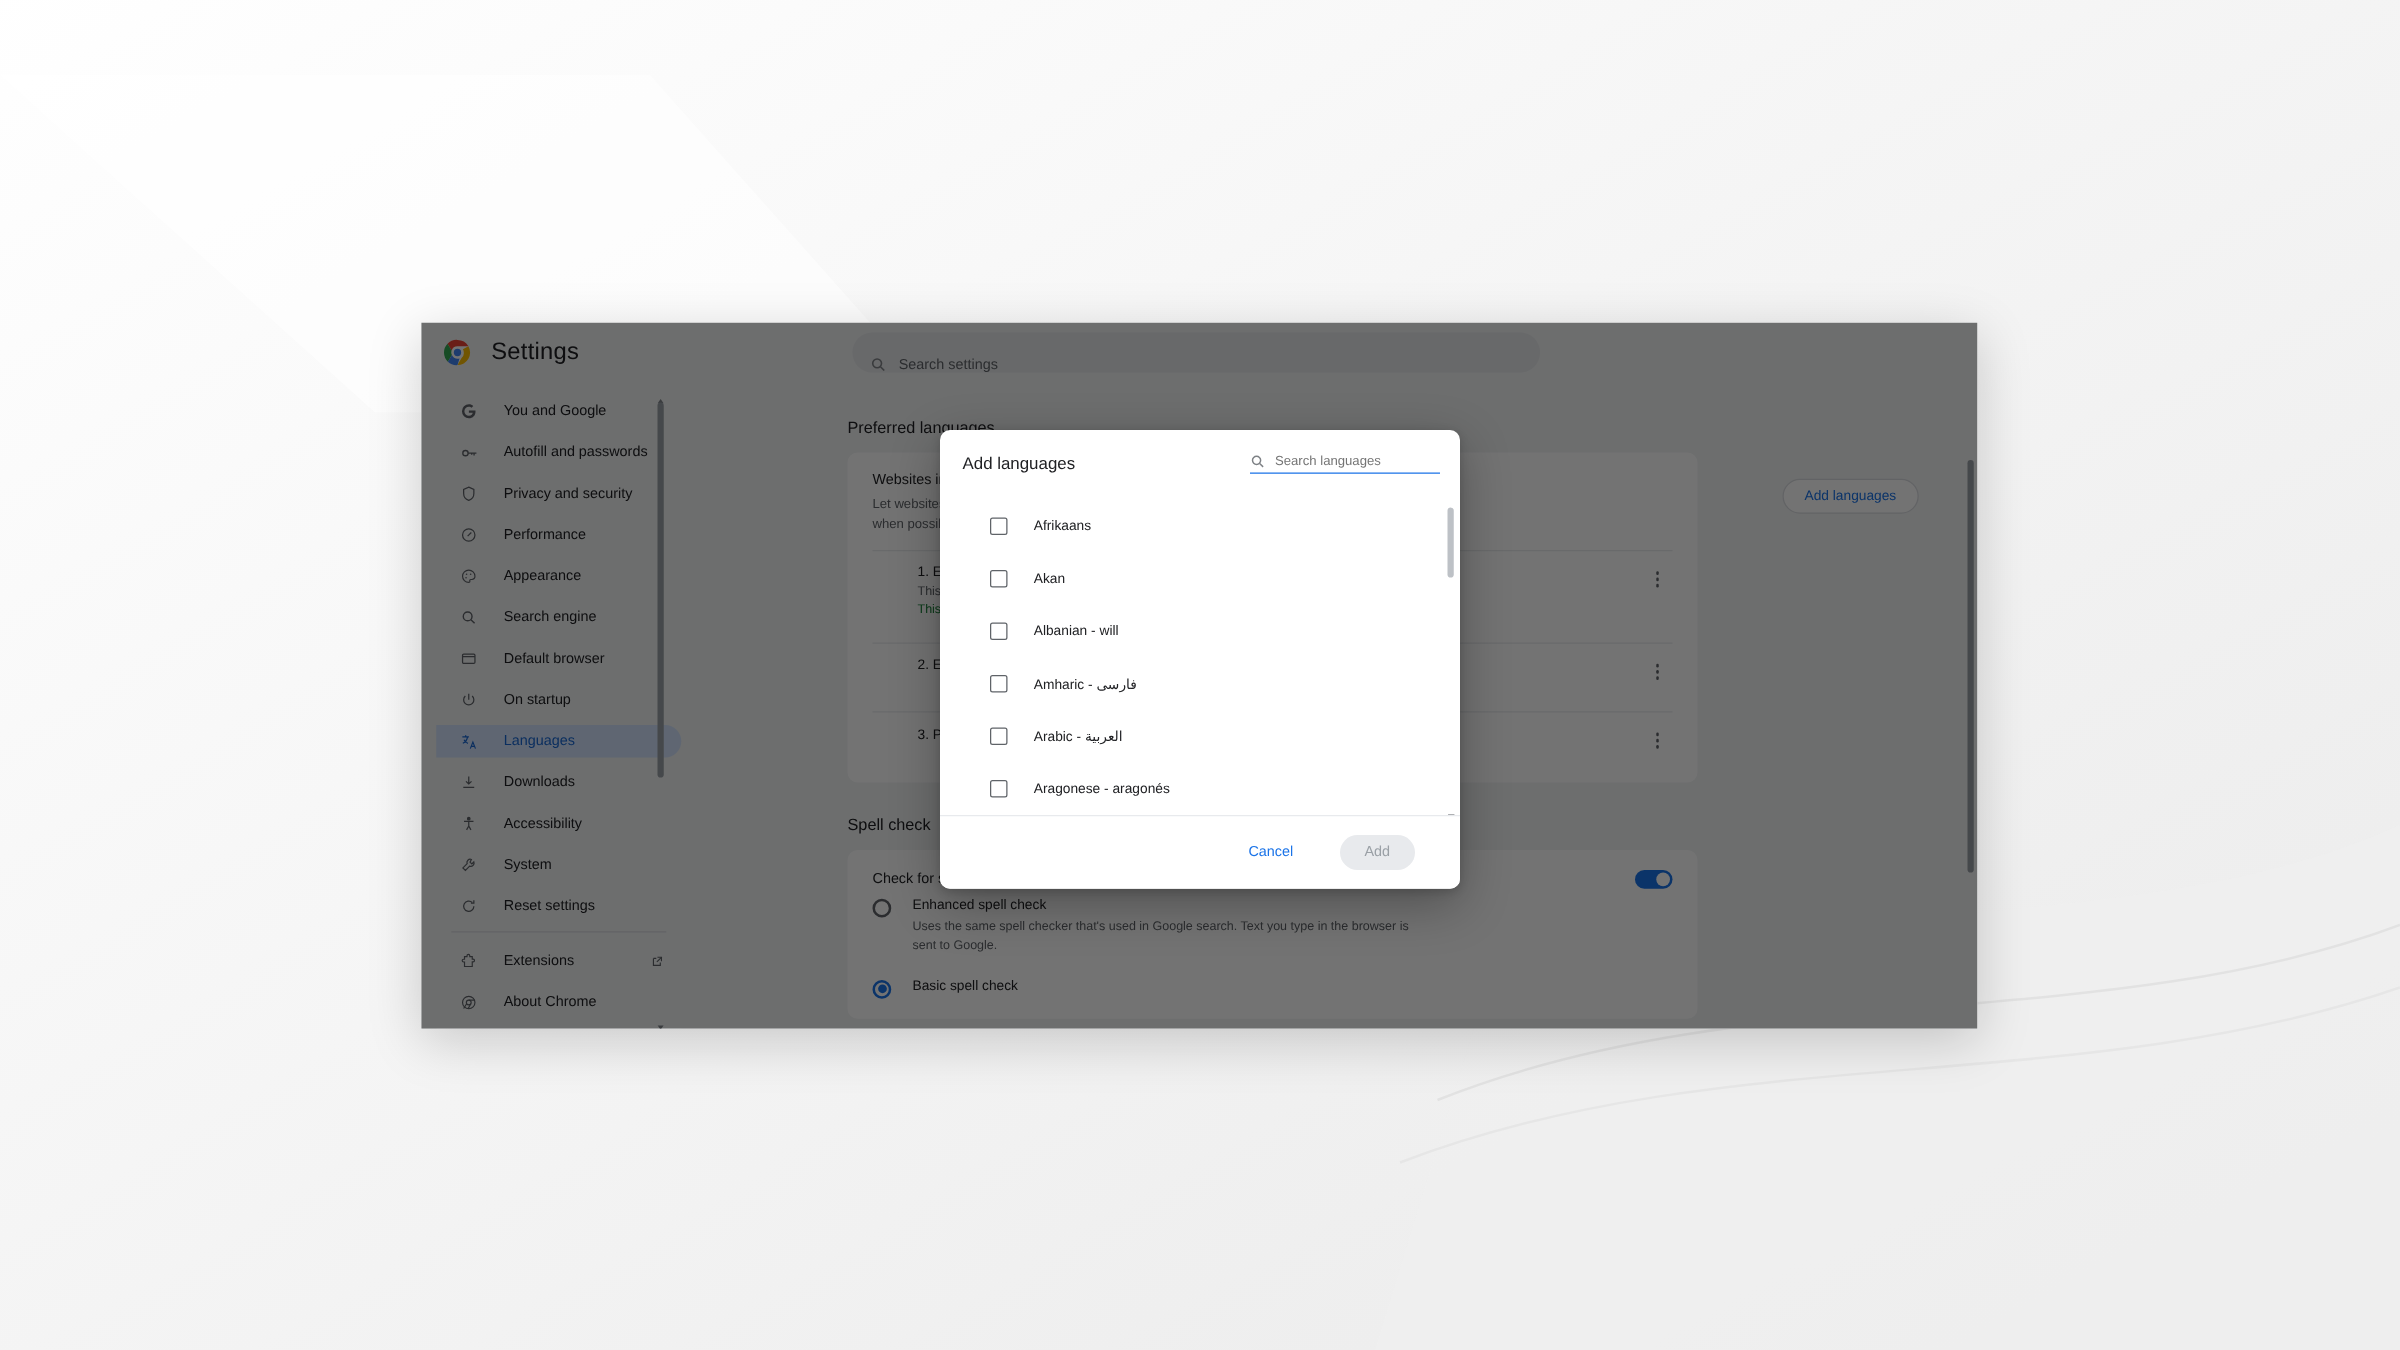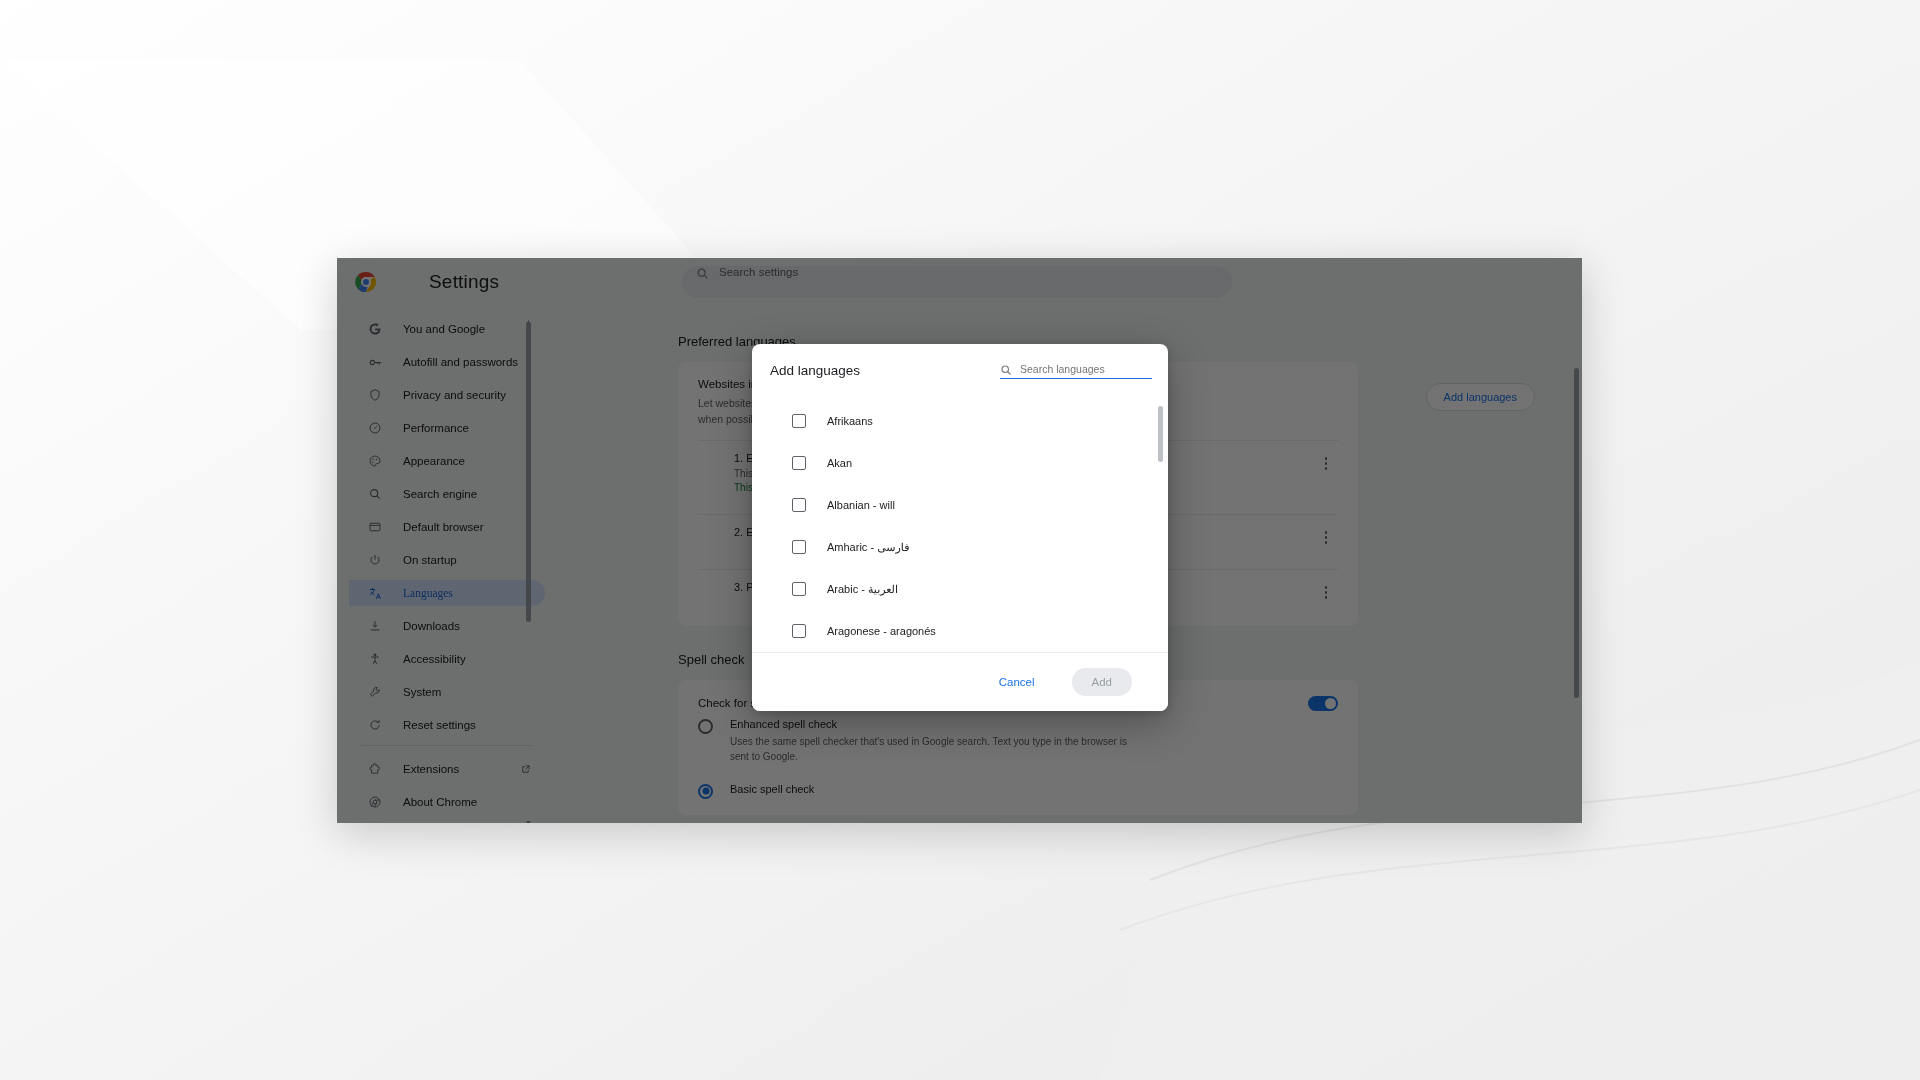--- a/index.html
+++ b/index.html
@@ -38,35 +38,34 @@
     z-index: 40;
   }
 
   
   #settings-header {
     position: absolute; left: 0; top: 0;
     width: 100%; height: 48px;
     display: flex; align-items: center;
     background: #f1f3f4;
     z-index: 5;
-    gap: 36px;
   }
   #chrome-logo { margin-left: 18px; width: 22px; height: 22px; position: relative; }
   #chrome-logo svg { display:block; }
   #settings-title {
     margin-left: 16px;
     font-size: 19px; color: #202124; font-weight: 400;
     letter-spacing: .2px;
   }
   #search-settings-box {
     position: absolute; left: 345px; top: 8px;
     width: 550px; height: 32px;
     background: #e6e8ea;
     border-radius: 16px;
-    display: flex; align-items: flex-start;
+    display: flex; align-items: flex-end;
     padding: 0 14px;
   }
   #search-settings-box .mag { width: 13px; height: 13px; flex: none; opacity: .75; }
   #search-settings-placeholder {
     margin-left: 10px; font-size: 11.5px; color: #5f6368;
   }
 
   
   #sidebar {
     position: absolute; left: 0; top: 48px;
@@ -77,21 +76,21 @@
     margin-left: 12px;
   }
   .nav-item {
     display: flex; align-items: center;
     height: 26px; margin: 0 0 7px 0;
     padding-left: 18px;
     border-radius: 0 13px 13px 0;
     color: #202124; font-size: 11.5px;
   }
   .nav-item.selected {
-    background: #d2e3fc; color: #1967d2; font-family: Liberation Serif, serif;
+    background: #d2e3fc; color: #1967d2;
   }
   .nav-item .nav-icon {
     width: 16px; height: 16px; flex: none;
     display: flex; align-items: center; justify-content: center;
     color: #5f6368;
   }
   .nav-item.selected .nav-icon { color: #1967d2; }
   .nav-item .nav-label { margin-left: 20px; white-space: nowrap; }
   .nav-sep { height: 1px; background: #dadce0; margin: 5px 12px 10px 12px; }
   .nav-item .ext-link { margin-left: auto; margin-right: 14px; width: 11px; height: 11px; color:#5f6368; }

